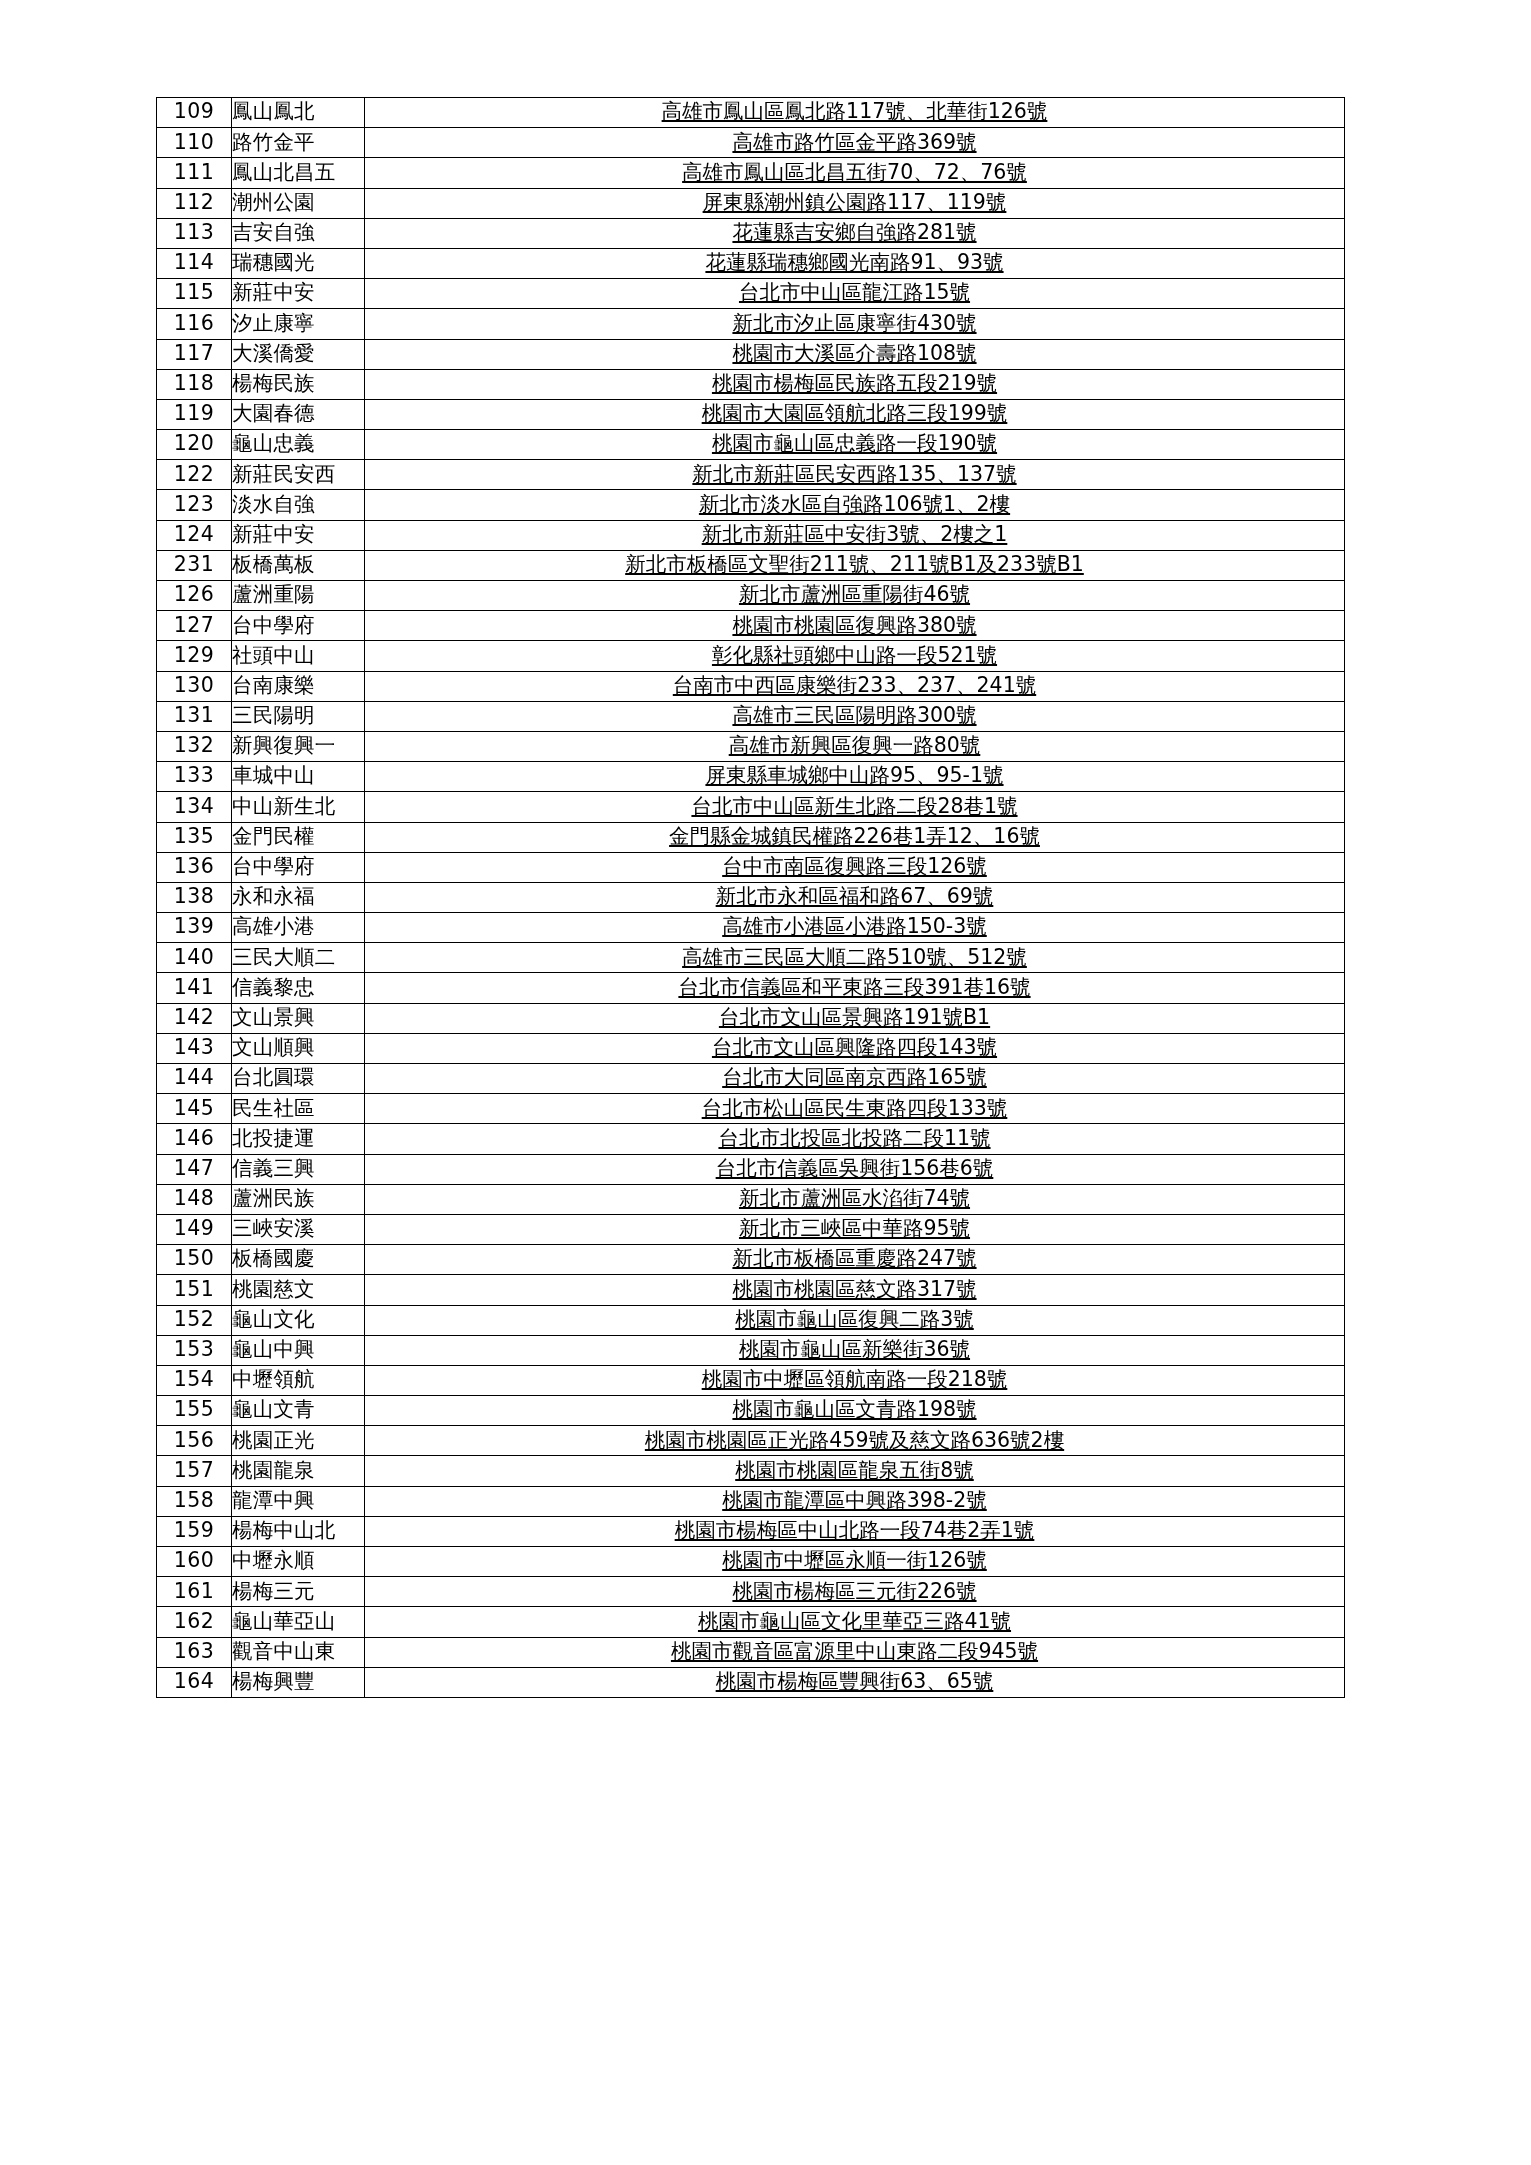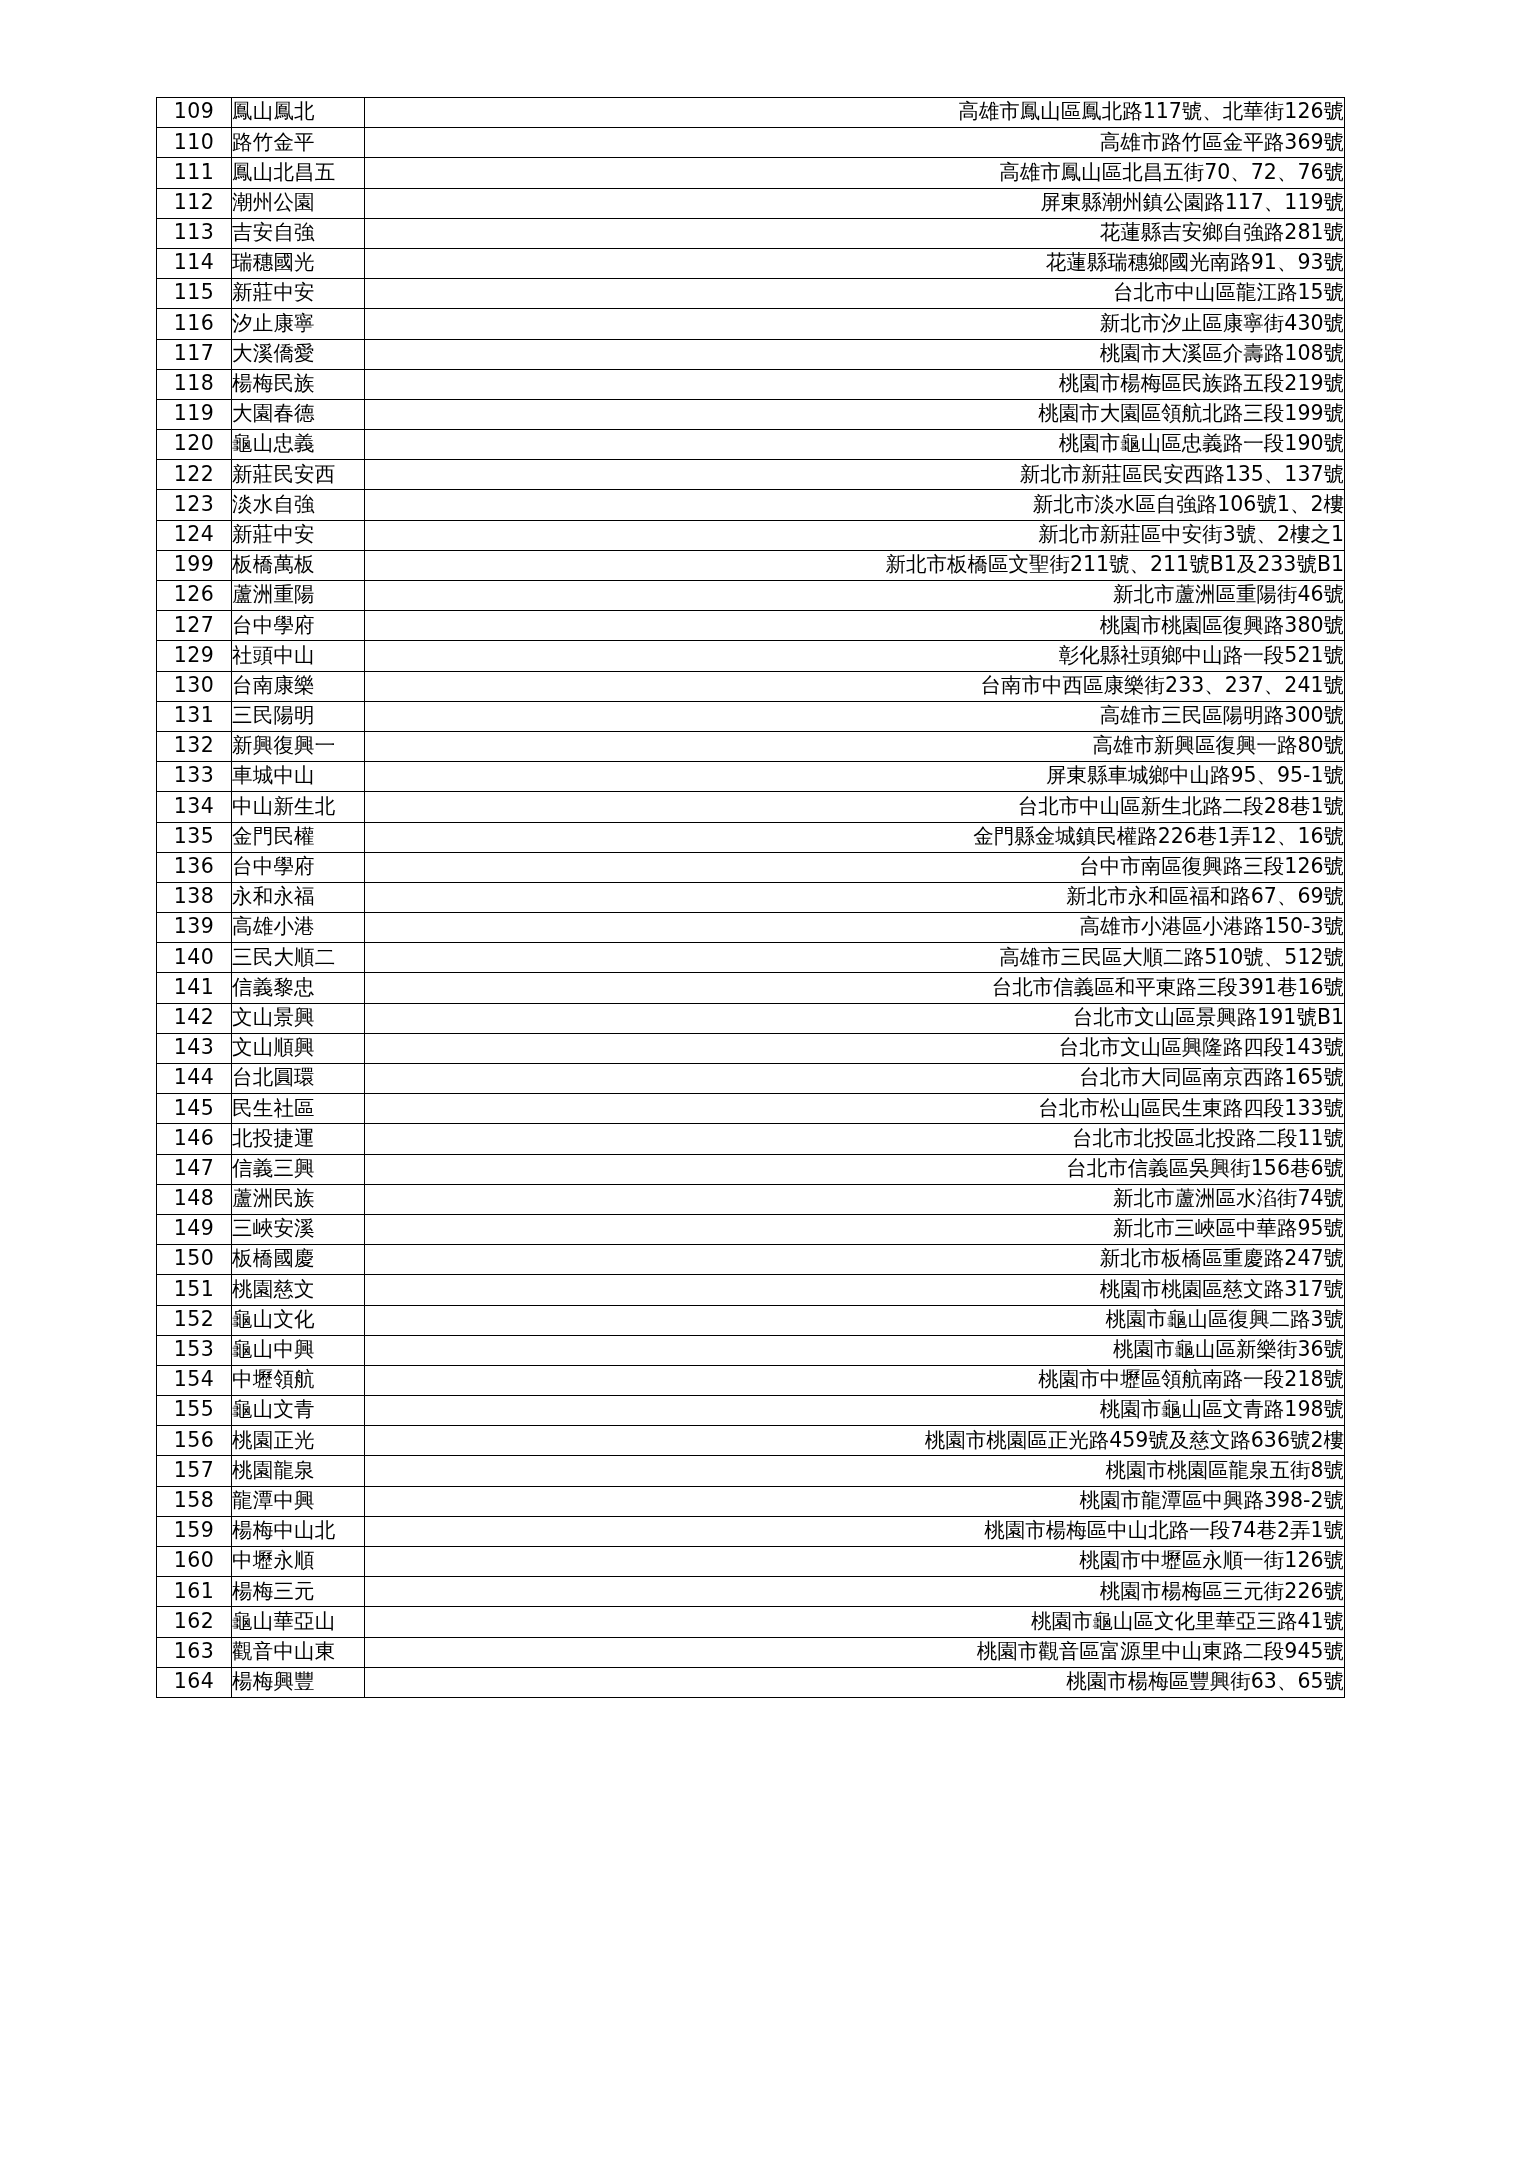--- a/index.html
+++ b/index.html
@@ -43,23 +43,24 @@
     text-align: center;
     font-family: "DejaVu Sans", "Liberation Sans", sans-serif;
     letter-spacing: 0.4px;
   }
   td.col-name {
     width: 132px;
     letter-spacing: 0.2px;
   }
   td.col-address {
     width: 979px;
-    text-align: right;
+    text-align: center;
     padding-left: 6px;
     border-right: 1.6px solid #000000;
+    text-decoration: underline;
   }
 </style>
 </head>
 <body>
 
 <div class="page">
   <table class="store-table">
     <tbody>
         <tr>
           <td class="col-id">109</td>
@@ -130,21 +131,21 @@
           <td class="col-id">123</td>
           <td class="col-name">淡水自強</td>
           <td class="col-address">新北市淡水區自強路106號1、2樓</td>
         </tr>
         <tr>
           <td class="col-id">124</td>
           <td class="col-name">新莊中安</td>
           <td class="col-address">新北市新莊區中安街3號、2樓之1</td>
         </tr>
         <tr>
-          <td class="col-id">199</td>
+          <td class="col-id">231</td>
           <td class="col-name">板橋萬板</td>
           <td class="col-address">新北市板橋區文聖街211號、211號B1及233號B1</td>
         </tr>
         <tr>
           <td class="col-id">126</td>
           <td class="col-name">蘆洲重陽</td>
           <td class="col-address">新北市蘆洲區重陽街46號</td>
         </tr>
         <tr>
           <td class="col-id">127</td>

